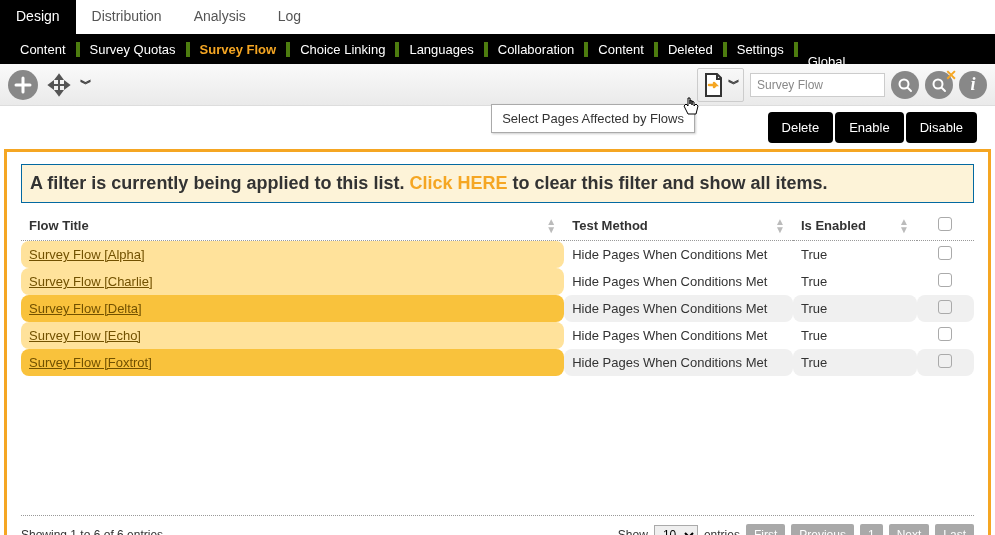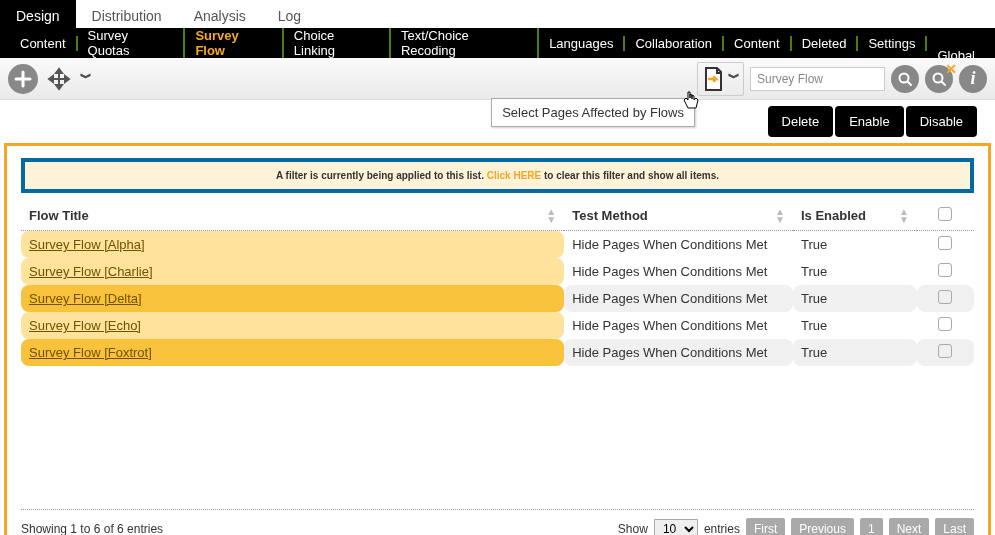--- a/index.html
+++ b/index.html
@@ -1,25 +1,25 @@
 <!DOCTYPE html>
 <html><head>
 <meta charset="utf-8">
 <style>
 * { box-sizing: border-box; margin: 0; padding: 0; }
 body { font-family: Arial, Helvetica, sans-serif; font-size: 13px; width: 995px; background: #fff; color: #333; }
 
 
-.top-tabs { background: #fff; display: flex; height: 28px; }
+.top-tabs { background: #fff; display: flex; height: 34px; }
 .top-tab { padding: 8px 16px; font-size: 14px; cursor: pointer; color: #555; }
 .top-tab.active { background: #000; color: #fff; }
 
 
 .sub-nav { background: #000; color: #fff; display: flex; align-items: center; height: 30px; padding: 0 10px; }
-.sub-nav-item { padding: 0 10px; font-size: 13px; border-right: 2px solid #4d7c0f; }
+.sub-nav-item { padding: 0 10px; font-size: 13px; border-right: 4px solid #4d7c0f; }
 .sub-nav-item:last-child { border-right: none; margin-top: 24px; }
 .sub-nav-item.active { color: #f5a623; font-weight: bold; }
 
 
 .toolbar { background: linear-gradient(#fafafa,#eaeaea); height: 42px; border-bottom:1px solid #ddd; display:flex; align-items:center; padding:0 8px; position: relative; }
 .toolbar-left { display:flex; align-items:center; gap:6px; }
 .toolbar-right { margin-left:auto; display:flex; align-items:center; gap:6px; }
 .toolbar-btn { width:30px; height:30px; display:flex; align-items:center; justify-content:center; border-radius:15px; background:#888; color:#fff; font-weight:bold; font-size:20px; }
 .toolbar-icon { width:30px; height:30px; display:flex; align-items:center; justify-content:center; }
 .chevrons { font-size:12px; font-weight:bold; color:#444; letter-spacing:-1px; }
@@ -33,21 +33,21 @@
 
 
 .action-bar { padding:6px 18px 0 0; display:flex; justify-content:flex-end; gap:0; }
 .action-btn { background:#000; color:#fff; border:none; padding:8px 14px; border-radius:4px; font-size:13px; }
 .action-btn + .action-btn { margin-left:2px; }
 
 
 .frame { border:3px solid #f5a623; margin:6px 4px 4px; padding:12px 14px 10px; min-height:410px; display:flex; flex-direction:column; }
 
 
-.filter-banner { background:#fdf3d8; border:4px solid #0369a1; padding:8px; text-align:center; font-size:10px; color:#333; }
+.filter-banner { background:#fdf3d8; border:1px solid #0369a1; padding:8px; text-align:left; font-size:18px; color:#333; }
 .filter-banner b.link { color:#f5a623; cursor:pointer; }
 
 
 .tbl { width:100%; border-collapse:collapse; margin-top:8px; }
 .tbl thead th { text-align:left; font-weight:bold; font-size:13px; padding:6px 8px; border-bottom:1px dotted #999; position:relative; }
 .sort-icon { float:right; color:#bbb; font-size:10px; line-height:8px; }
 .tbl td { padding:5px 8px; font-size:13px;border-radius:8px; }
 .tbl tbody tr.odd .flow-cell { background:#ffe29b; }
 .tbl tbody tr.even .flow-cell { background:#f9c23c; }
 .tbl tbody tr.odd td:not(.flow-cell) { background:#fff; }
@@ -71,21 +71,20 @@
   <div class="top-tab">Distribution</div>
   <div class="top-tab">Analysis</div>
   <div class="top-tab">Log</div>
 </div>
 
 <div class="sub-nav" id="sub-nav">
     <div class="sub-nav-item">Content</div>
     <div class="sub-nav-item">Survey Quotas</div>
     <div class="sub-nav-item active">Survey Flow</div>
     <div class="sub-nav-item">Choice Linking</div>
-    <div class="sub-nav-item">Text/Choice Recoding</div>
     <div class="sub-nav-item">Languages</div>
     <div class="sub-nav-item">Collaboration</div>
     <div class="sub-nav-item">Content</div>
     <div class="sub-nav-item">Deleted</div>
     <div class="sub-nav-item">Settings</div>
     <div class="sub-nav-item">Global</div>
   </div>
 
 <div class="toolbar">
   <div class="toolbar-left">

